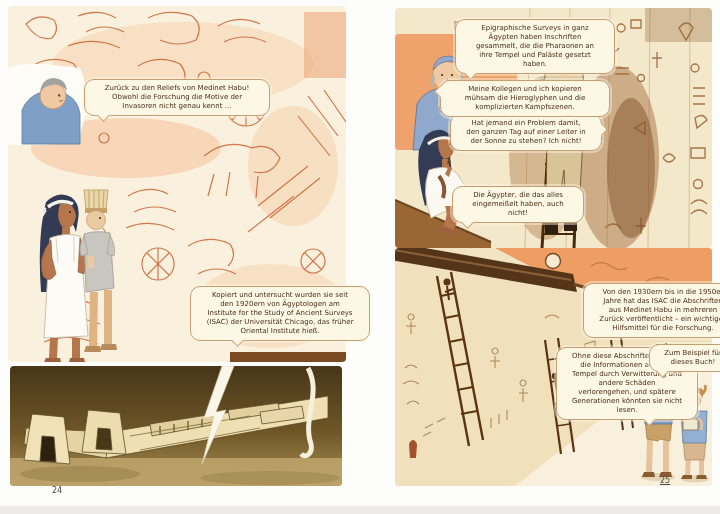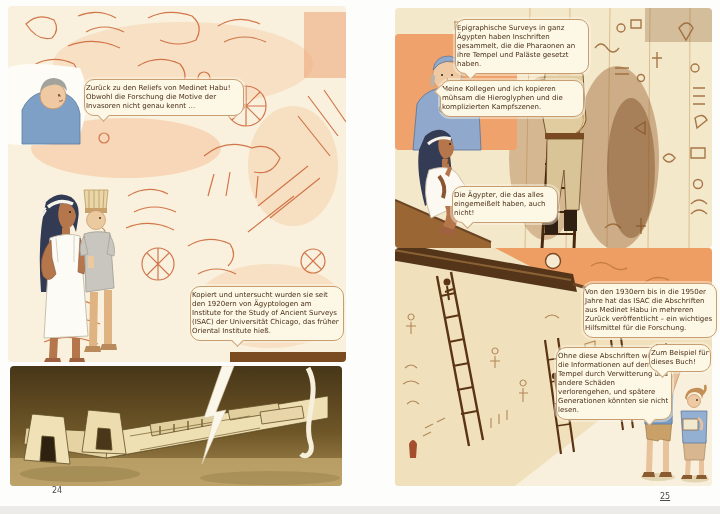--- a/index.html
+++ b/index.html
@@ -1,20 +1,20 @@
 <!DOCTYPE html>
 <html><head>
 <meta charset="utf-8">
 <style>
   html,body{margin:0;padding:0;background:#ffffff;}
   .spread{position:relative;width:720px;height:514px;background:#fdfdfc;font-family:"DejaVu Sans",sans-serif;overflow:hidden;}
   .panel{position:absolute;overflow:hidden;border-radius:4px;}
   .panel svg{display:block;width:100%;height:100%;}
   .bubble{position:absolute;background:#fdf7e6;border:1px solid #c69e72;border-radius:10px;
-          padding:4px 1px;font-size:7px;line-height:1.28;color:#4a3018;text-align:left;
+          padding:4px 14px;font-size:7px;line-height:1.28;color:#4a3018;text-align:center;
           box-shadow:0 0 0 2px rgba(253,247,230,.45);z-index:5;}
   .bubble .txt{display:block;}
   .tail{position:absolute;width:8px;height:8px;background:#fdf7e6;transform:rotate(45deg);}
   .tail.tb{bottom:-5px;border-right:1px solid #c69e72;border-bottom:1px solid #c69e72;}
   .tail.tl{left:-5px;border-left:1px solid #c69e72;border-bottom:1px solid #c69e72;}
   .tail.tr{right:-5px;border-top:1px solid #c69e72;border-right:1px solid #c69e72;}
   .pagenum{position:absolute;font-size:8px;color:#4e4a44;z-index:6;}
   .scan-edge{position:absolute;left:0;right:0;bottom:0;height:8px;background:#ecebe8;}
 </style>
 </head>
@@ -291,39 +291,43 @@
         <rect x="288" y="171" width="15" height="11" fill="#f1e8d0" stroke="#8a6a40" stroke-width="0.8"></rect>
         <path d="M303,170 q6,4 3,12" stroke="#e8c29a" stroke-width="2.6" fill="none"></path>
         <circle cx="299" cy="153" r="6.5" fill="#eec9a2" stroke="#c49066" stroke-width="0.7"></circle>
         <path d="M292,152 Q292,144 300,144 Q307,145 307,151 L309,143 Q306,139 300,140 Q291,141 290,150 Z" fill="#c48f55"></path>
         <path d="M306,147 q6,-4 4,-10" stroke="#c48f55" stroke-width="2.6" fill="none"></path>
         <circle cx="302" cy="152" r="0.9" fill="#3a3024"></circle>
       </g>
     </svg>
   </div>
 
-  <div class="pagenum" style="left:660px;top:492px;text-decoration:underline;">25</div>
+  <div class="pagenum" style="left:660px;top:476px;text-decoration:underline;">25</div>
 
   <div class="bubble" style="left:84px;top:79px;width:156px;">
     <span class="txt">Zurück zu den Reliefs von Medinet Habu! Obwohl die Forschung die Motive der Invasoren nicht genau kennt …</span>
     <span class="tail tb" style="left:14px;"></span>
   </div>
   <div class="bubble" style="left:190px;top:286px;width:150px;">
     <span class="txt">Kopiert und untersucht wurden sie seit den 1920ern von Ägyptologen am Institute for the Study of Ancient Surveys (ISAC) der Universität Chicago, das früher Oriental Institute hieß.</span>
     <span class="tail tb" style="left:42px;"></span>
   </div>
 
   <div class="bubble" style="left:455px;top:19px;width:130px;">
     <span class="txt">Epigraphische Surveys in ganz Ägypten haben Inschriften gesammelt, die die Pharaonen an ihre Tempel und Paläste gesetzt haben.</span>
     <span class="tail tb" style="left:10px;"></span>
   </div>
   <div class="bubble" style="left:440px;top:80px;width:140px;z-index:6;">
     <span class="txt">Meine Kollegen und ich kopieren mühsam die Hieroglyphen und die komplizierten Kampfszenen.</span>
     <span class="tail tl" style="top:6px;"></span>
   </div>
+  <div class="bubble" style="left:450px;top:114px;width:122px;">
+    <span class="txt">Hat jemand ein Problem damit, den ganzen Tag auf einer Leiter in der Sonne zu stehen? Ich nicht!</span>
+    <span class="tail tr" style="top:10px;"></span>
+  </div>
   <div class="bubble" style="left:452px;top:174px;width:102px;margin-top:12px;">
     <span class="txt">Die Ägypter, die das alles eingemeißelt haben, auch nicht!</span>
     <span class="tail tb" style="left:10px;"></span>
   </div>
   <div class="bubble" style="left:583px;top:283px;width:130px;">
     <span class="txt">Von den 1930ern bis in die 1950er Jahre hat das ISAC die Abschriften aus Medinet Habu in mehreren Zurück veröffentlicht – ein wichtiges Hilfsmittel für die Forschung.</span>
   </div>
   <div class="bubble" style="left:649px;top:333px;width:58px;z-index:7;margin-top:11px;">
     <span class="txt">Zum Beispiel für dieses Buch!</span>
     <span class="tail tb" style="left:8px;"></span>

